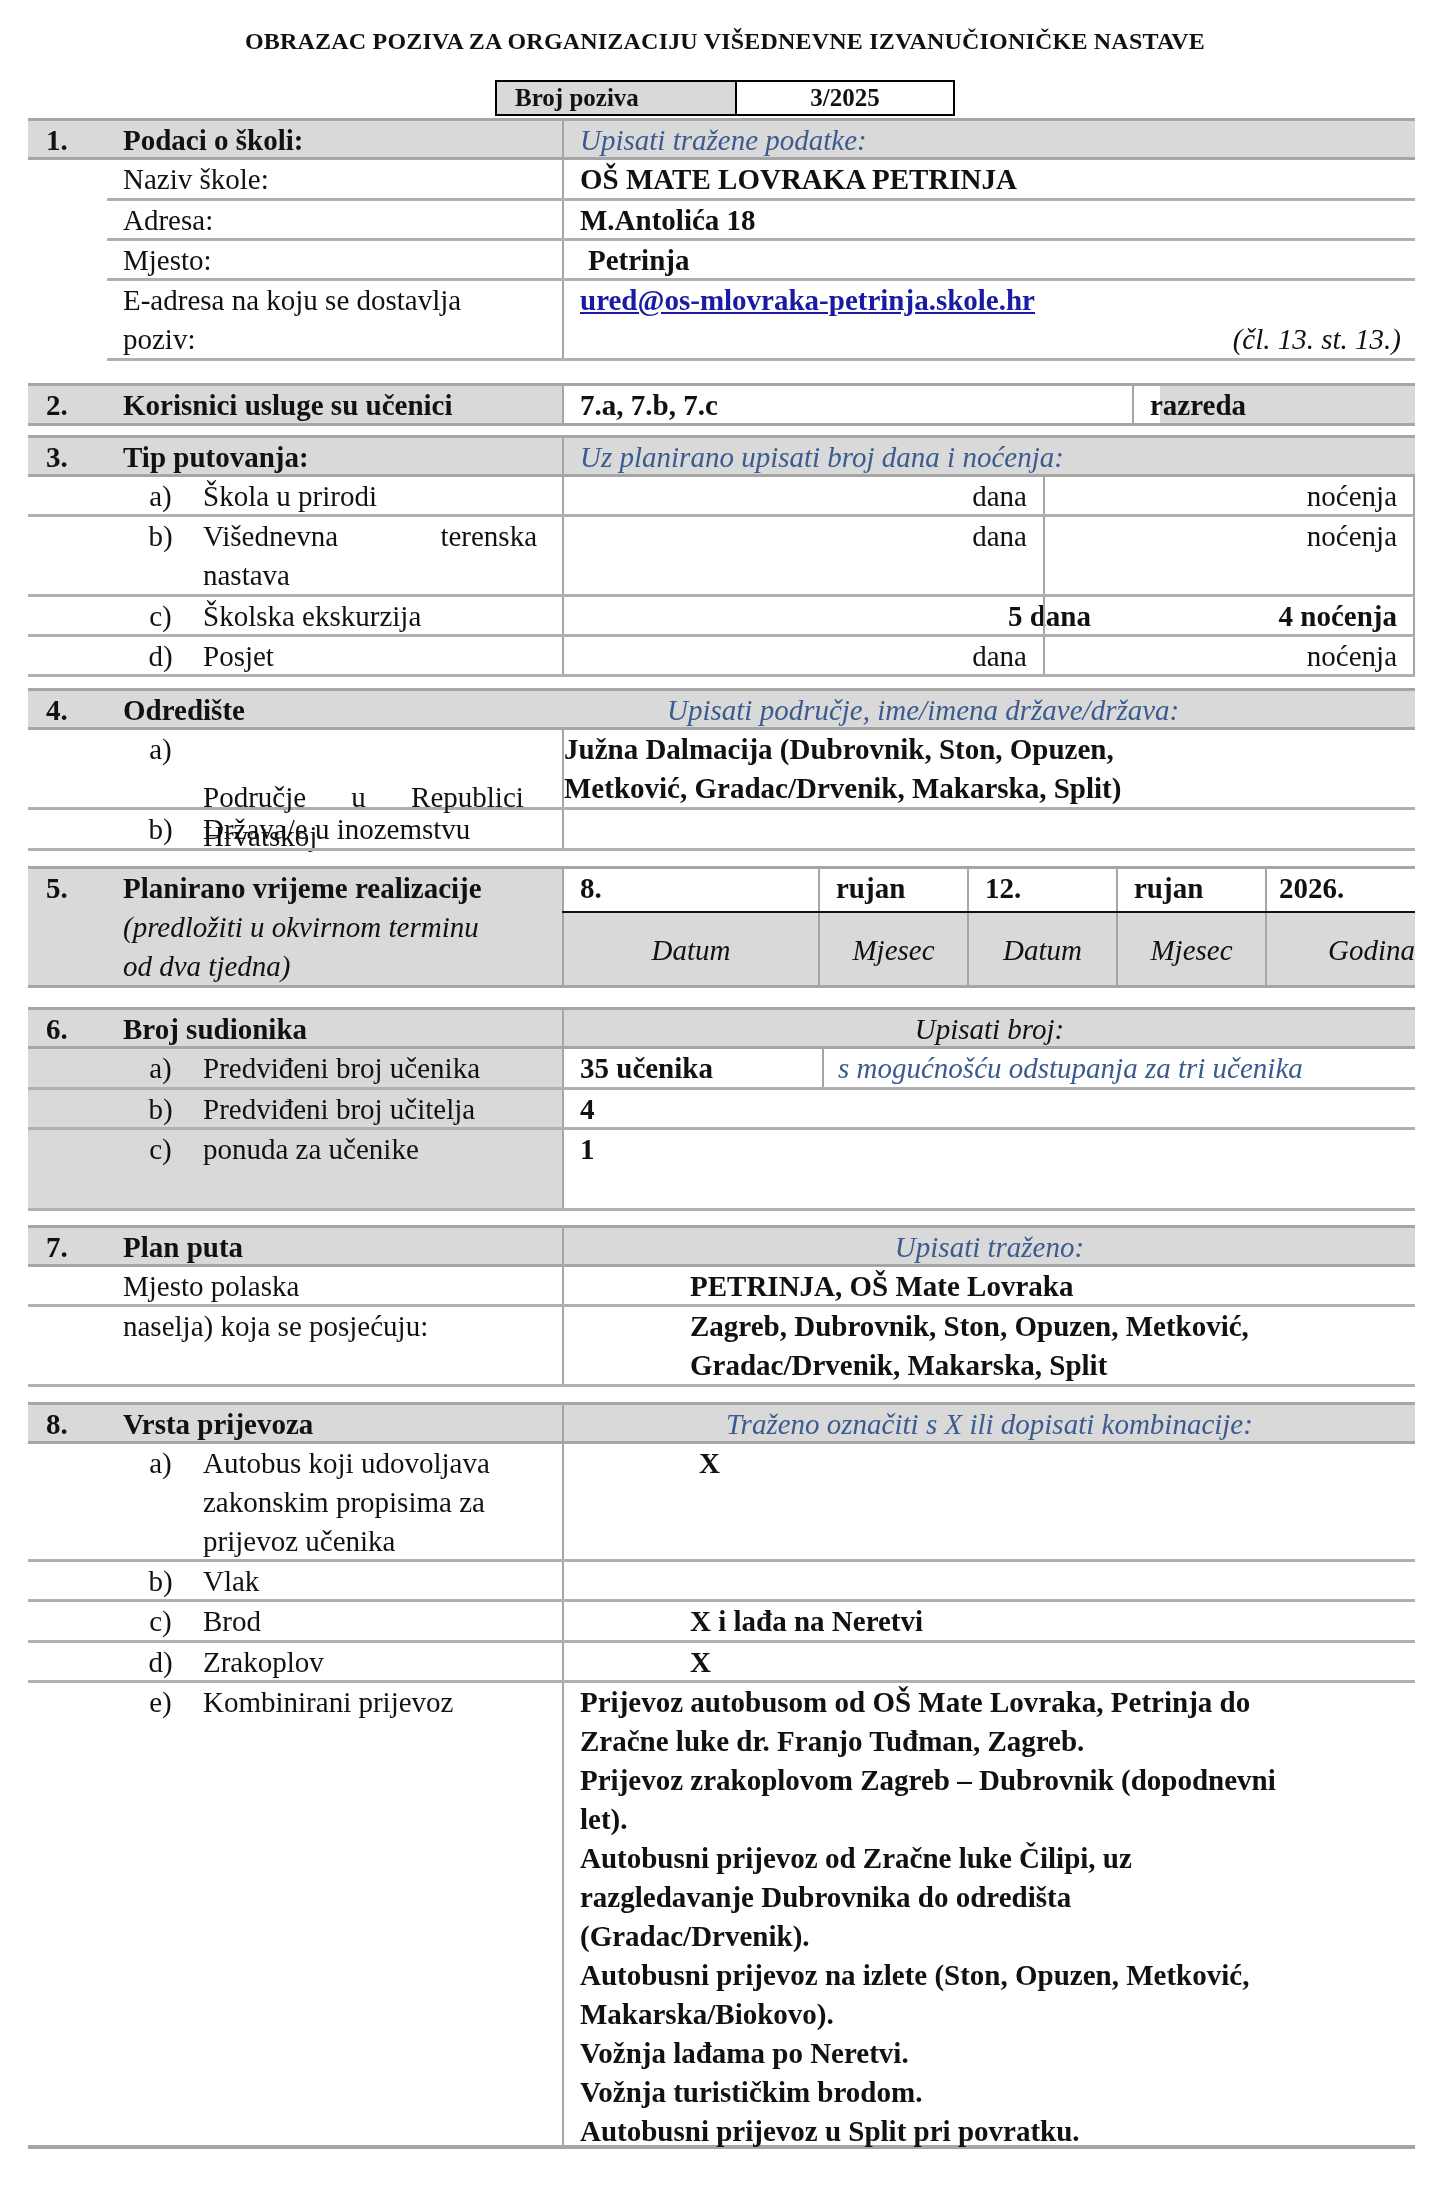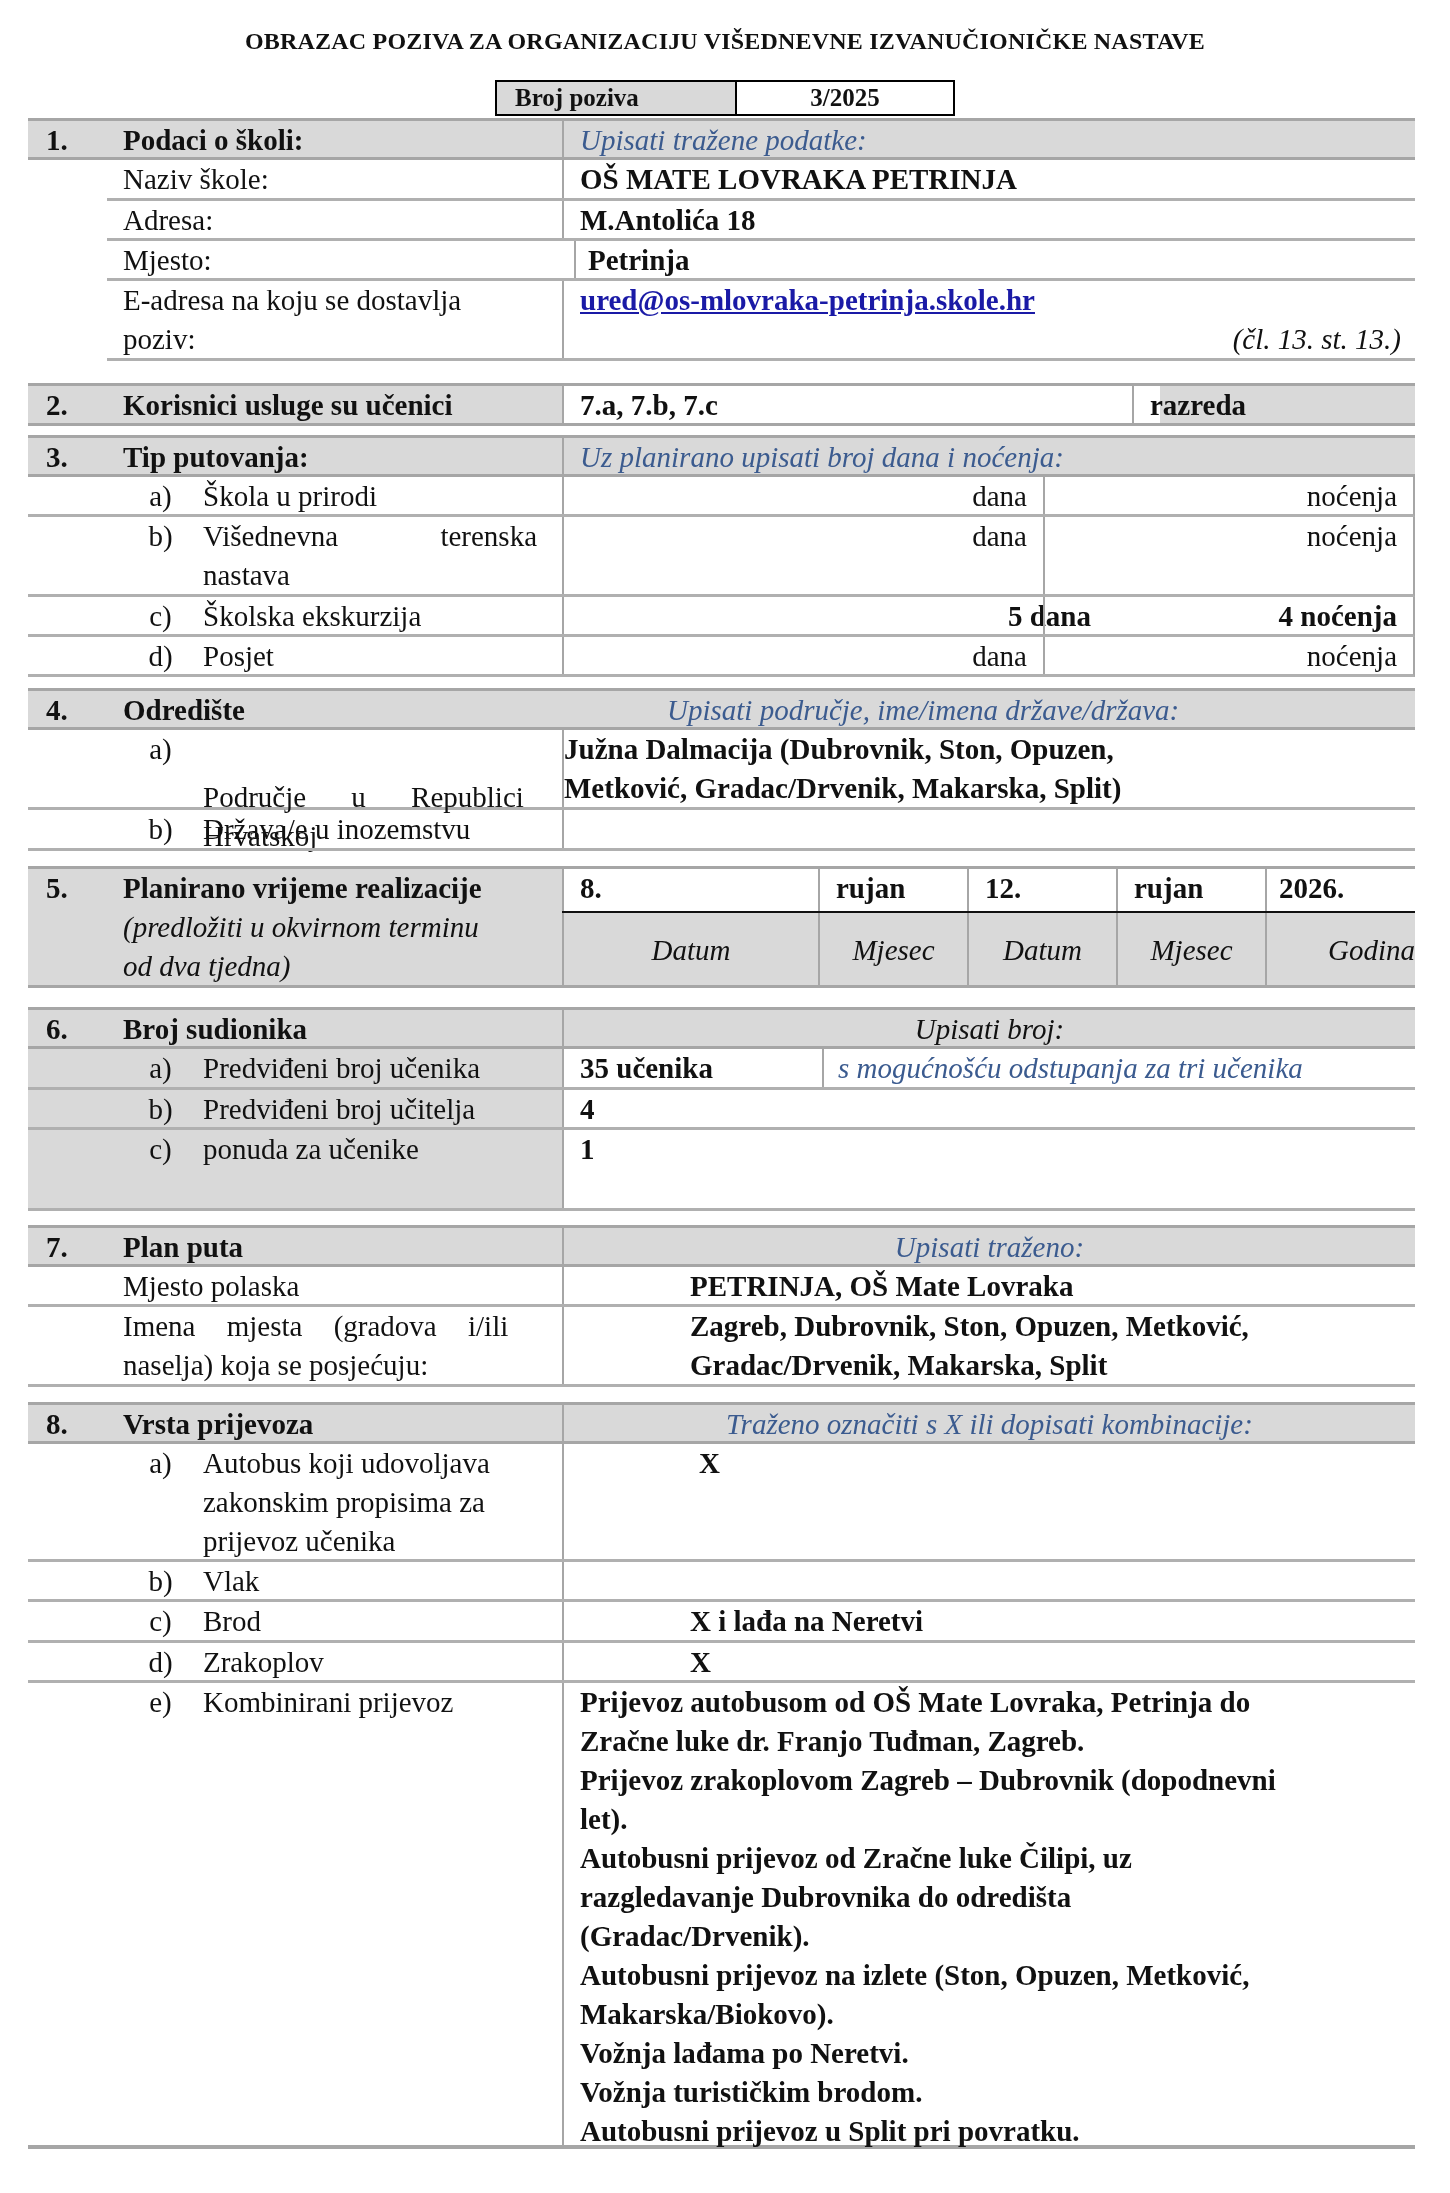--- a/index.html
+++ b/index.html
@@ -45,21 +45,21 @@
 <div class="row sub" style="top:160px;height:41px;left:107px;width:1308px;">
   <div class="cell t" style="left:16px;">Naziv škole:</div>
   <div class="cell vdiv t bold" style="left:455px;right:0;padding-left:16px;">OŠ MATE LOVRAKA PETRINJA</div>
 </div>
 <div class="row sub" style="top:201px;height:40px;left:107px;width:1308px;">
   <div class="cell t" style="left:16px;">Adresa:</div>
   <div class="cell vdiv t bold" style="left:455px;right:0;padding-left:16px;">M.Antolića 18</div>
 </div>
 <div class="row sub" style="top:241px;height:40px;left:107px;width:1308px;">
   <div class="cell t" style="left:16px;">Mjesto:</div>
-  <div class="cell vdiv t bold" style="left:455px;right:0;padding-left:12px;margin-left:12px;">Petrinja</div>
+  <div class="cell vdiv t bold" style="left:455px;right:0;padding-left:24px;">Petrinja</div>
 </div>
 <div class="row sub" style="top:281px;height:80px;left:107px;width:1308px;">
   <div class="cell" style="left:16px;width:420px;">
     <div class="t">E-adresa na koju se dostavlja</div>
     <div class="t">poziv:</div>
   </div>
   <div class="cell vdiv" style="left:455px;right:0;padding-left:16px;">
     <div class="t link">ured@os-mlovraka-petrinja.skole.hr</div>
     <div class="t it" style="text-align:right;padding-right:14px;">(čl. 13. st. 13.)</div>
   </div>
@@ -185,21 +185,20 @@
   <div class="cell num t">7.</div>
   <div class="cell hlabel t">Plan puta</div>
   <div class="cell vdiv t blue" style="left:534px;right:0;text-align:center;">Upisati traženo:</div>
 </div>
 <div class="row sub" style="top:1267px;height:40px;">
   <div class="cell t" style="left:95px;">Mjesto polaska</div>
   <div class="cell vdiv t bold" style="left:534px;right:0;padding-left:126px;">PETRINJA, OŠ Mate Lovraka</div>
 </div>
 <div class="row sub" style="top:1307px;height:80px;">
   <div class="cell" style="left:95px;width:432px;">
-    <div class="t" style="word-spacing:24px;">Imena mjesta (gradova i/ili</div>
     <div class="t">naselja) koja se posjećuju:</div>
   </div>
   <div class="cell vdiv bold" style="left:534px;right:0;padding-left:126px;">
     <div class="t">Zagreb, Dubrovnik, Ston, Opuzen, Metković,</div>
     <div class="t">Gradac/Drvenik, Makarska, Split</div>
   </div>
 </div>
 
 <div class="row hdr" style="top:1402px;height:42px;">
   <div class="cell num t">8.</div>

